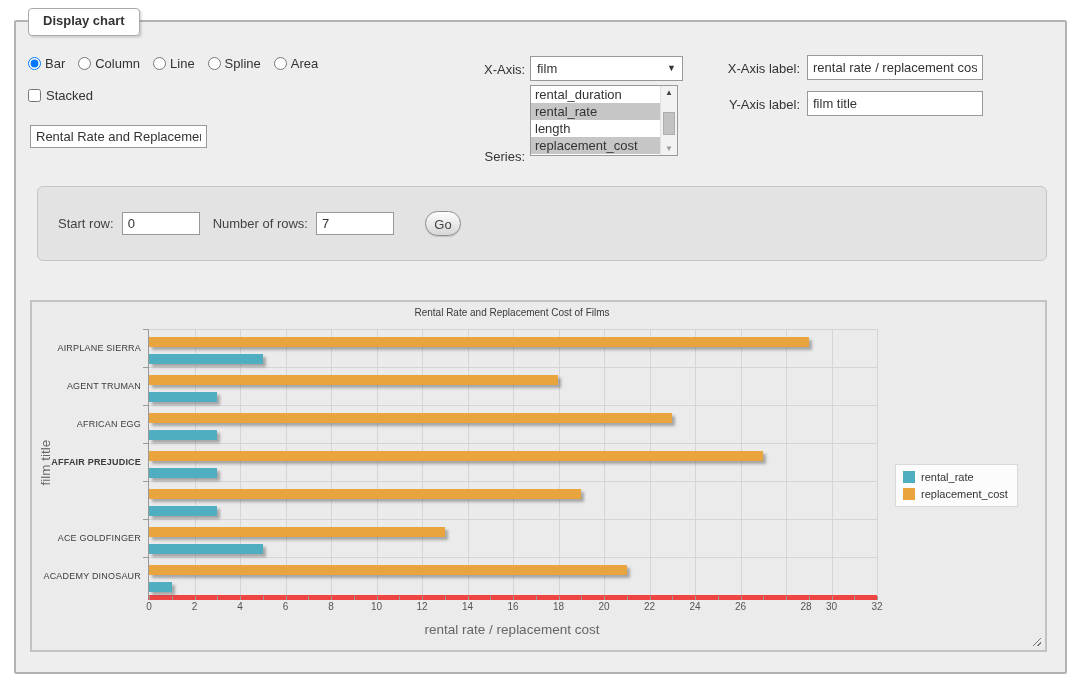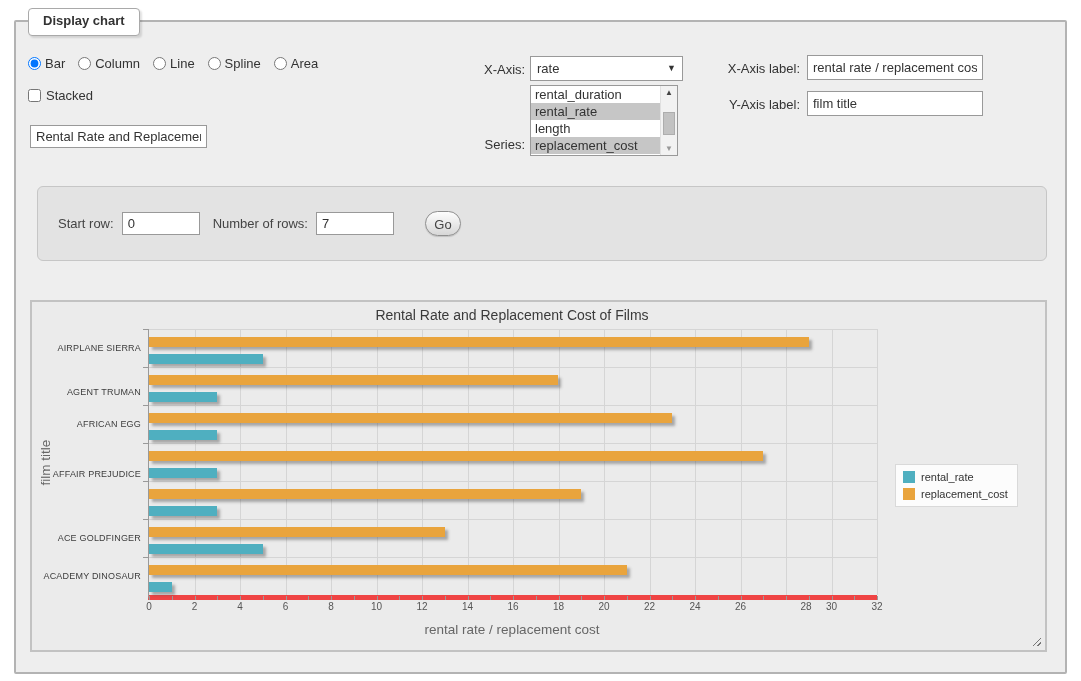--- a/index.html
+++ b/index.html
@@ -64,21 +64,21 @@
   #go-btn{
     width:36px;height:25px;border:1px solid #8f8f8f;border-radius:13px;
     background:linear-gradient(#fdfdfd,#d7d7d7);font-family:"Liberation Sans",sans-serif;
     font-size:13px;color:#444;line-height:23px;text-align:center;box-shadow:0 1px 1px rgba(0,0,0,0.15);
   }
   
   .chart-box{
     position:absolute;left:30px;top:300px;width:1017px;height:352px;box-sizing:border-box;
     background:#ebebeb;border:2px solid #c2c2c2;
   }
-  .chart-title{position:absolute;left:116px;top:5px;width:728px;text-align:center;font-size:14px;color:#3a3a3a;}
+  .chart-title{position:absolute;left:116px;top:5px;width:728px;text-align:center;font-size:10px;color:#3a3a3a;}
   #plot{position:absolute;left:116px;top:27px;width:728px;height:266px;border-left:1px solid #999;border-bottom:5px solid #ef4444;}
   .vgrid{position:absolute;top:0;width:1px;height:266px;background:#d5d5d5;}
   .hgrid{position:absolute;left:0;width:728px;height:1px;background:#d5d5d5;}
   .bar{position:absolute;height:10px;box-shadow:3px 3px 3px rgba(80,80,80,0.45);}
   .bar.interactive{cursor:pointer;}
   .cat-label{position:absolute;right:736px;width:110px;font-size:9px;color:#3c3c3c;text-align:right;letter-spacing:0.2px;white-space:nowrap;}
   .ytick{position:absolute;left:-6px;width:6px;height:1px;background:#999;}
   .xtick{position:absolute;bottom:-5px;width:1px;height:4px;background:#999;}
   .xtick-label{position:absolute;top:272px;width:30px;margin-left:-15px;text-align:center;font-size:10px;color:#555;}
   .x-title{position:absolute;left:116px;top:320px;width:728px;text-align:center;font-size:13.5px;color:#666;}
@@ -127,25 +127,25 @@
 
 <div id="stacked-wrap">
   <input type="checkbox" id="stacked-cb" style="">
   <span>Stacked</span>
 </div>
 
 <input id="chart-title-input" class="txt-input" value="Rental Rate and Replacemer" style="">
 
 <div class="ctl-label right-align" style="left:484px;top:62px;width:41px;">X-Axis:</div>
 <div id="xaxis-select">
-  <span>rate</span>
+  <span>film</span>
   <span class="arrow">▼</span>
 </div>
 
-<div class="ctl-label right-align" style="left:484px;top:137px;width:41px;">Series:</div>
+<div class="ctl-label right-align" style="left:484px;top:149px;width:41px;">Series:</div>
 <div id="series-list">
   <div id="series-options">
       <div class="series-opt">rental_duration</div>
       <div class="series-opt sel">rental_rate</div>
       <div class="series-opt">length</div>
       <div class="series-opt sel">replacement_cost</div>
     </div>
   <div class="sb">
     <div class="sb-up">▲</div>
     <div class="sb-thumb"></div>
@@ -194,29 +194,29 @@
       <div class="hgrid" style="top: 114px;"></div>
       <div class="hgrid" style="top: 152px;"></div>
       <div class="hgrid" style="top: 190px;"></div>
       <div class="hgrid" style="top: 228px;"></div>
       <div class="bar interactive" style="left: 0px; top: 8px; width: 659.522px; background: rgb(233, 164, 61);"></div>
       <div class="bar interactive" style="left: 0px; top: 25px; width: 113.522px; background: rgb(79, 175, 192);"></div>
       <div class="cat-label" style="top: 0px; height: 38px; line-height: 38px;">AIRPLANE SIERRA</div>
       <div class="ytick" style="top: 0px;"></div>
       <div class="bar interactive" style="left: 0px; top: 46px; width: 409.272px; background: rgb(233, 164, 61);"></div>
       <div class="bar interactive" style="left: 0px; top: 63px; width: 68.0225px; background: rgb(79, 175, 192);"></div>
-      <div class="cat-label" style="top: 44px; height: 38px; line-height: 38px;">AGENT TRUMAN</div>
+      <div class="cat-label" style="top: 38px; height: 38px; line-height: 38px;">AGENT TRUMAN</div>
       <div class="ytick" style="top: 38px;"></div>
       <div class="bar interactive" style="left: 0px; top: 84px; width: 523.022px; background: rgb(233, 164, 61);"></div>
       <div class="bar interactive" style="left: 0px; top: 101px; width: 68.0225px; background: rgb(79, 175, 192);"></div>
       <div class="cat-label" style="top: 76px; height: 38px; line-height: 38px;">AFRICAN EGG</div>
       <div class="ytick" style="top: 76px;"></div>
       <div class="bar interactive" style="left: 0px; top: 122px; width: 614.022px; background: rgb(233, 164, 61);"></div>
       <div class="bar interactive" style="left: 0px; top: 139px; width: 68.0225px; background: rgb(79, 175, 192);"></div>
-      <div class="cat-label" style="top: 126px; height: 38px; line-height: 38px;">AFFAIR PREJUDICE</div>
+      <div class="cat-label" style="top: 114px; height: 38px; line-height: 38px; font-weight: bold;">AFFAIR PREJUDICE</div>
       <div class="ytick" style="top: 114px;"></div>
       <div class="bar interactive" style="left: 0px; top: 160px; width: 432.022px; background: rgb(233, 164, 61);"></div>
       <div class="bar interactive" style="left: 0px; top: 177px; width: 68.0225px; background: rgb(79, 175, 192);"></div>
       <div class="ytick" style="top: 152px;"></div>
       <div class="bar interactive" style="left: 0px; top: 198px; width: 295.522px; background: rgb(233, 164, 61);"></div>
       <div class="bar interactive" style="left: 0px; top: 215px; width: 113.522px; background: rgb(79, 175, 192);"></div>
       <div class="cat-label" style="top: 190px; height: 38px; line-height: 38px;">ACE GOLDFINGER</div>
       <div class="ytick" style="top: 190px;"></div>
       <div class="bar interactive" style="left: 0px; top: 236px; width: 477.522px; background: rgb(233, 164, 61);"></div>
       <div class="bar interactive" style="left: 0px; top: 253px; width: 22.5225px; background: rgb(79, 175, 192);"></div>

